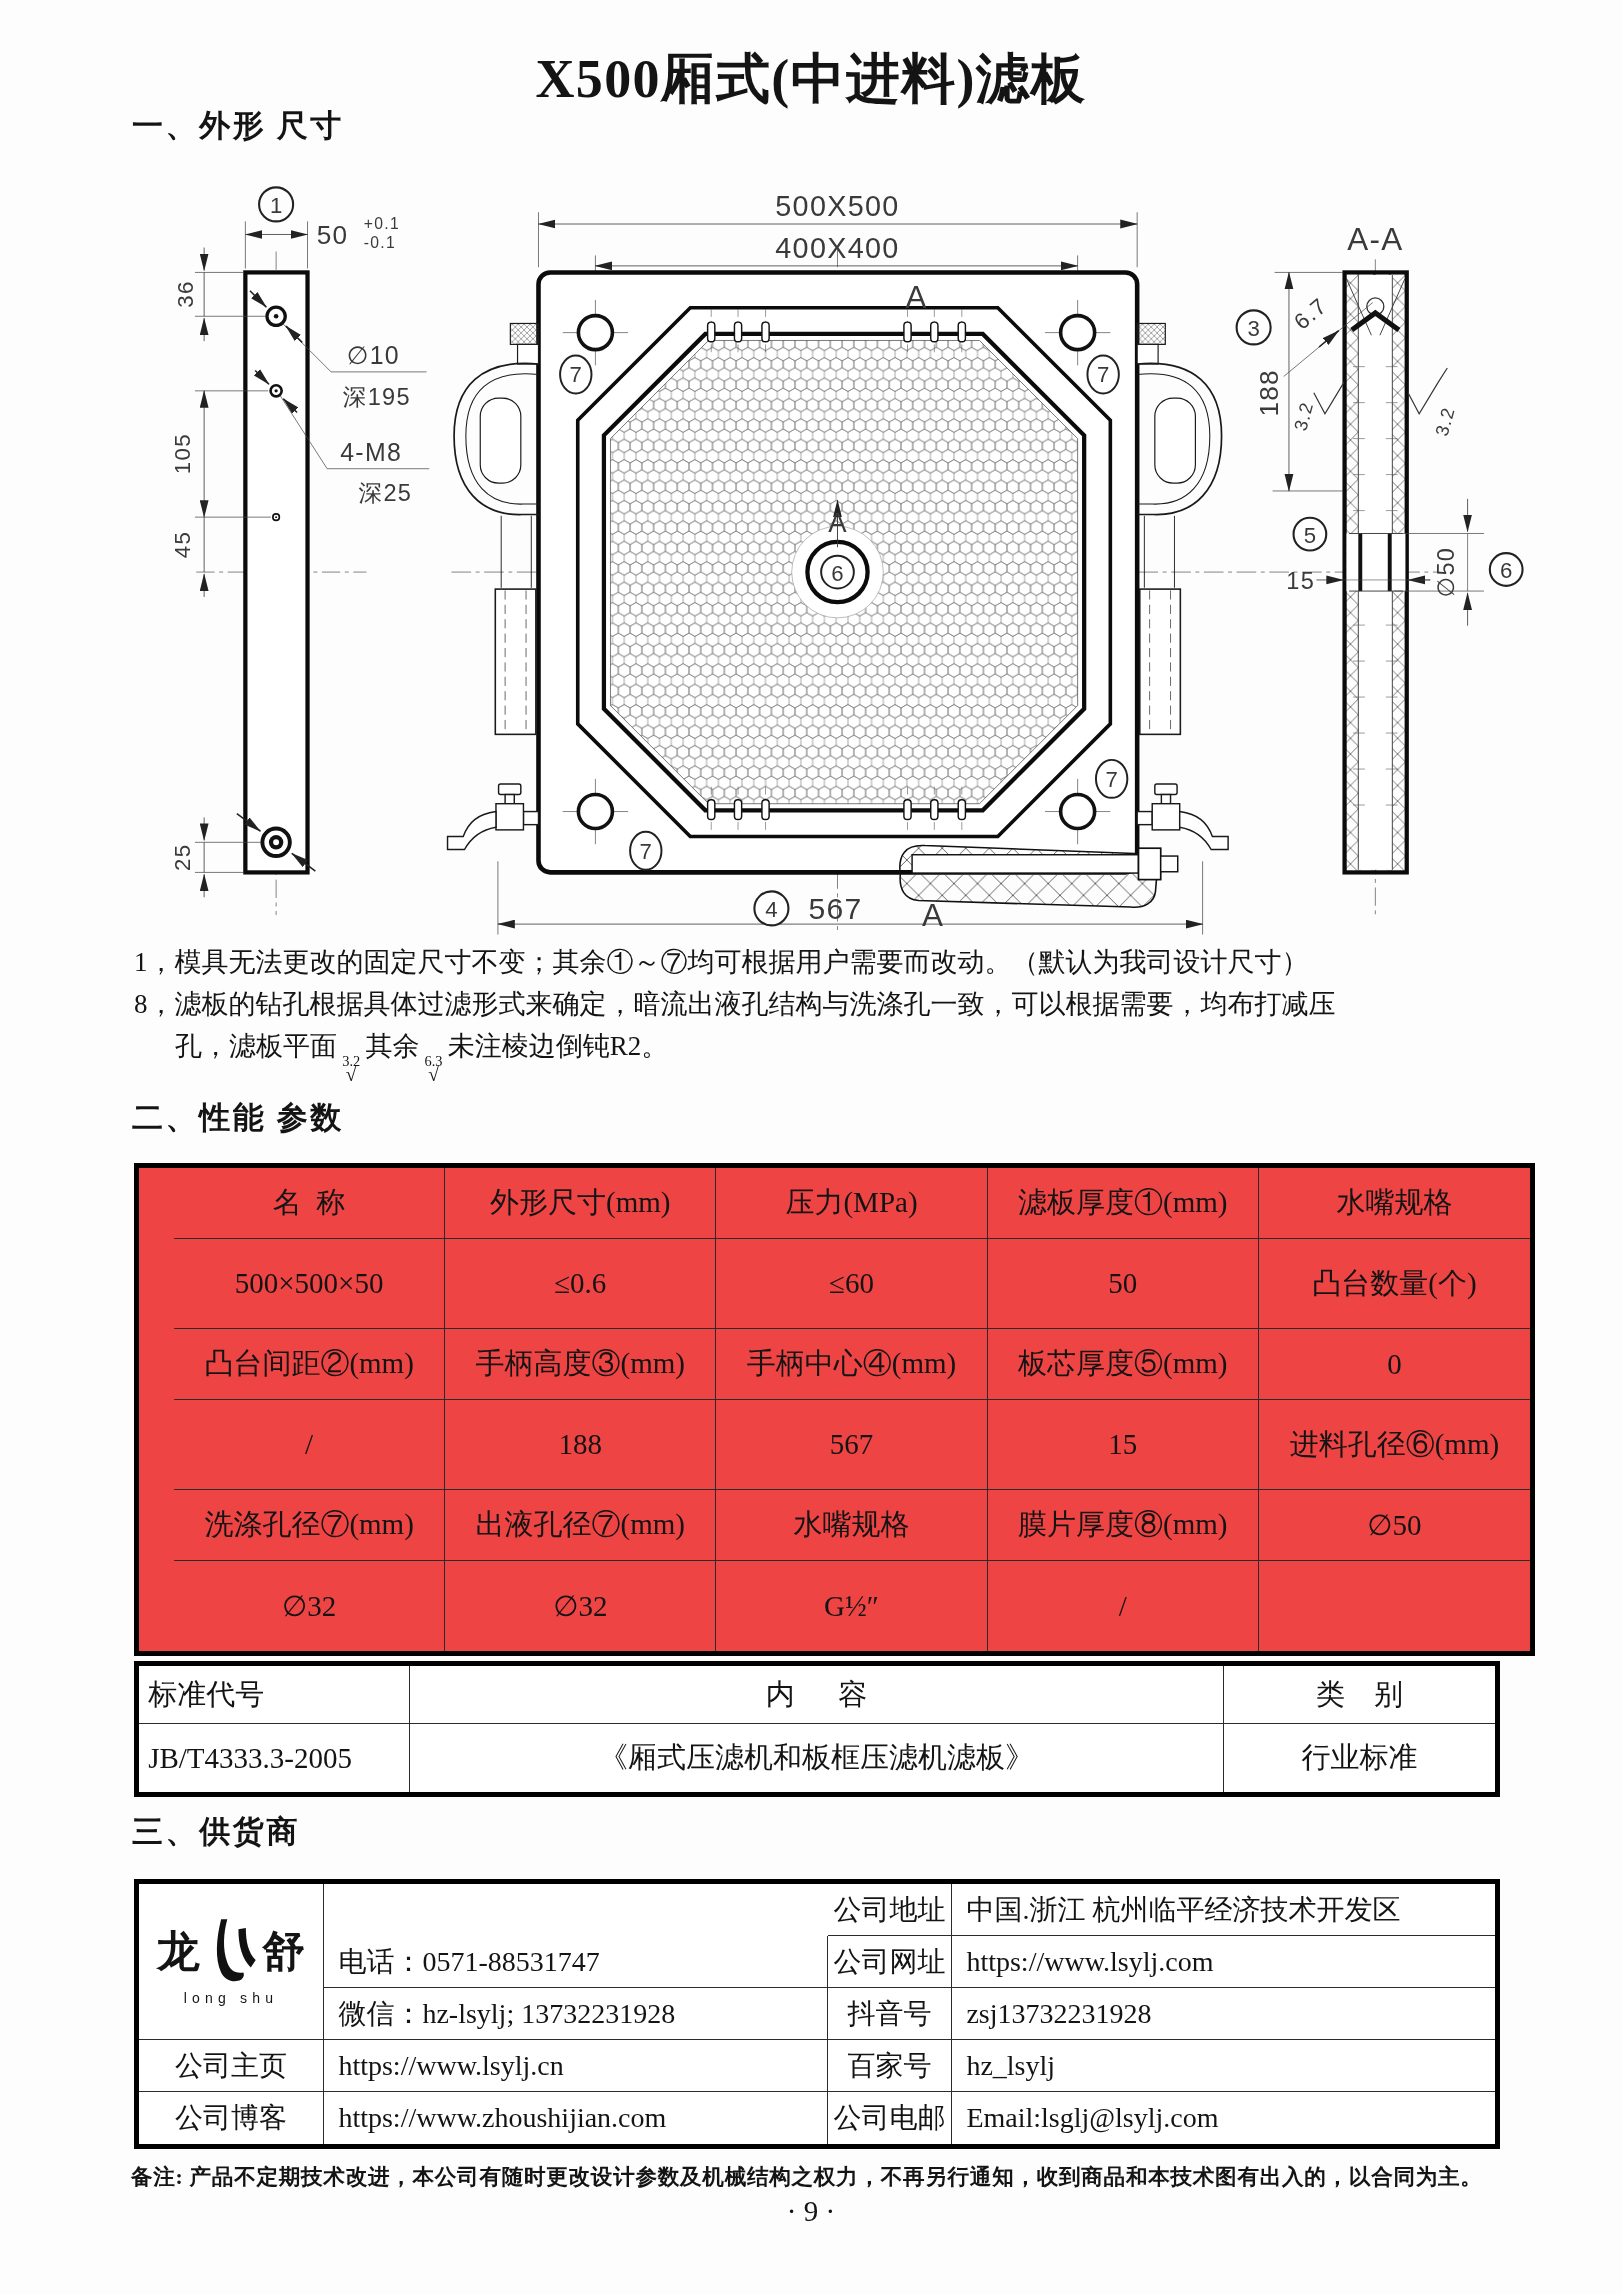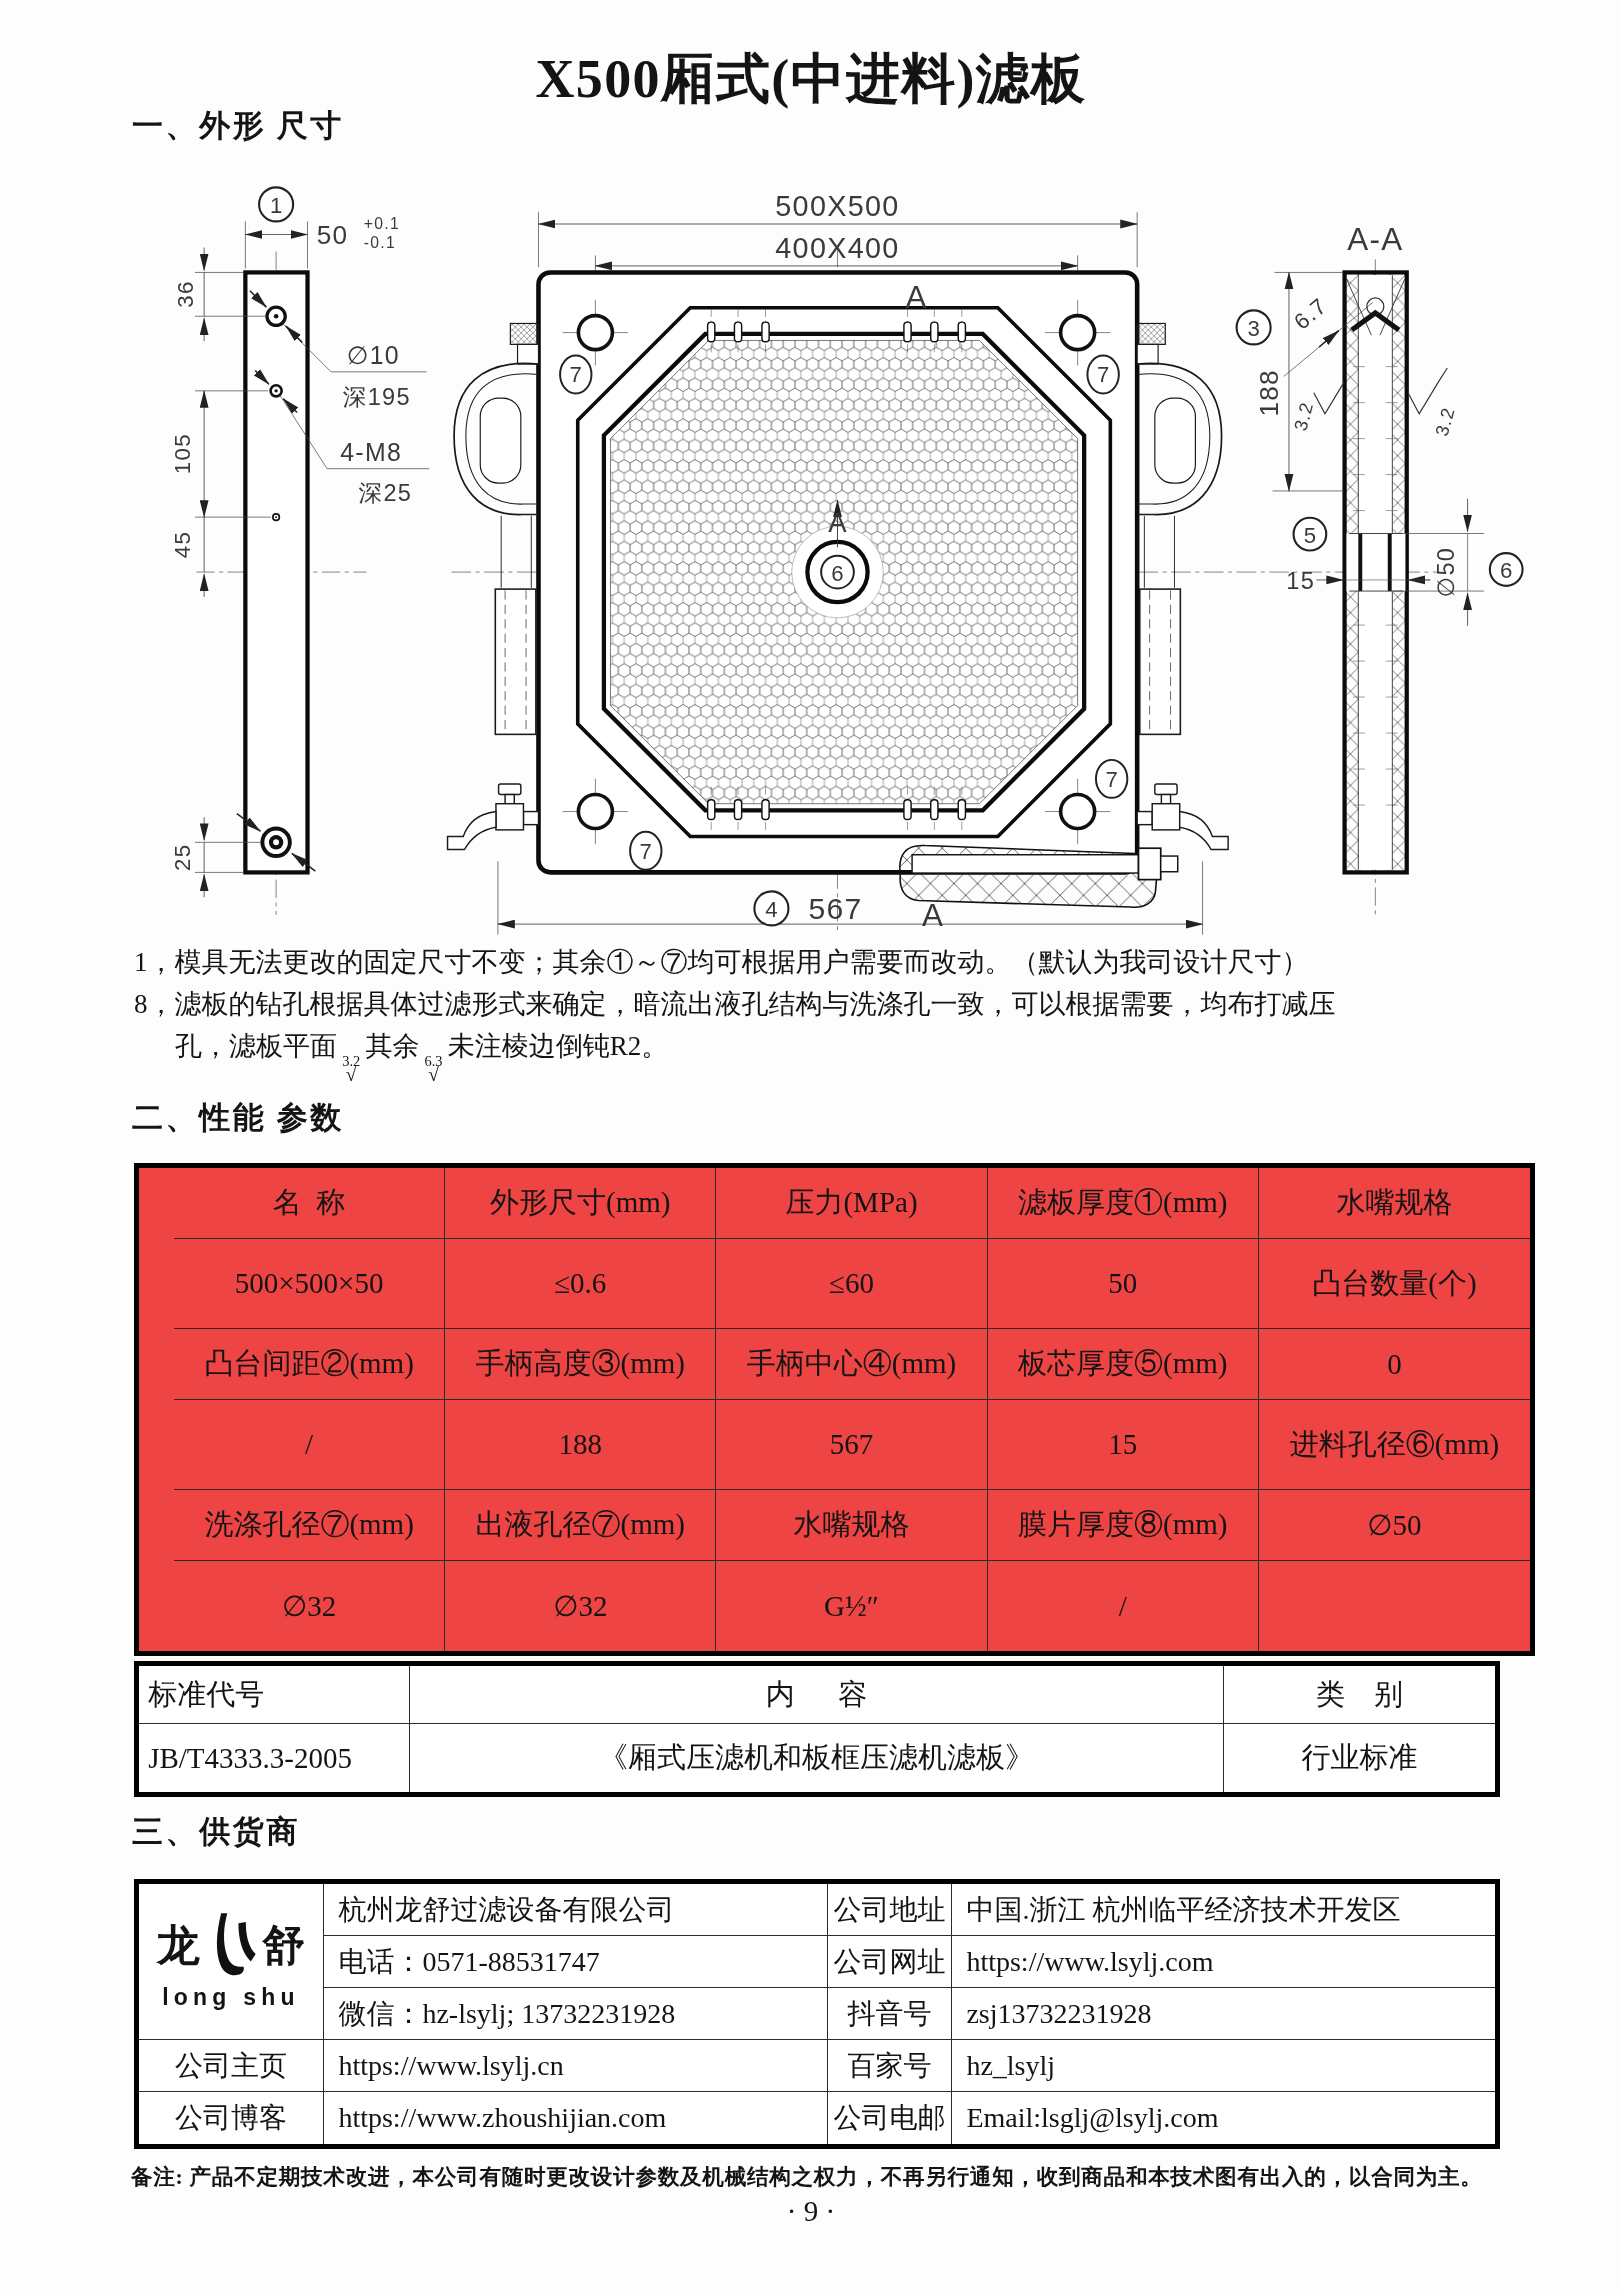--- a/index.html
+++ b/index.html
@@ -33,21 +33,21 @@
   
   .sup{top:1879px;left:134px;width:1356px;display:grid;
        grid-template-columns:185px 504px 124px 543px;grid-template-rows:repeat(5,52px);
        border:5.2px solid #000;background:#fff;}
   .sup>div{font-size:28px;}
   .sup .v{justify-content:flex-start;padding-left:14.4px;}
   .sup>div:nth-child(4n+1).c4,.sup .c4{border-right:none;}
   .logo-cell{grid-area:1/1/4/2;flex-direction:column;border-right:1.3px solid #2b2b2b;border-bottom:1.3px solid #2b2b2b;}
   .logo-row{display:flex;align-items:center;gap:1.3px;}
   .logo-cn{font-size:43px;font-weight:700;}
-  .logo-sub{font-family:"Liberation Sans",sans-serif;font-size:23px;letter-spacing:5.2px;margin-top:4px;font-weight:bold;}
+  .logo-sub{font-family:"Liberation Sans",sans-serif;font-size:14px;letter-spacing:5.2px;margin-top:4px;}
   .g-r1{grid-row:1;} .g-r2{grid-row:2;} .g-r3{grid-row:3;} .g-r4{grid-row:4;} .g-r5{grid-row:5;}
   .g-c1{grid-column:1;} .g-c2{grid-column:2;} .g-c3{grid-column:3;} .g-c4{grid-column:4;text-align:center;}
   .sup .g-r5{border-bottom:none;}
   .footer-note{top:2162px;left:131px;width:1407px;font-size:21.6px;font-weight:600;letter-spacing:0.7px;}
   .page-num{top:2195px;left:0;width:100%;text-align:center;font-size:29px;}
   
   svg text{font-family:"Liberation Sans",sans-serif;fill:#3a3a3a;}
   svg .cad{letter-spacing:2px;}
 </style>
 </head>
@@ -432,21 +432,20 @@
       <div class="logo-row">
         <span class="logo-cn">龙</span>
         <svg width="60" height="68" viewBox="0 0 92 110">
           <path d="M30,2 C22,34 20,66 30,88 C36,100 50,106 62,100 C66,97 68,92 66,88 C52,90 44,84 40,72 C32,50 34,24 40,2 Z" fill="#111"></path>
           <path d="M58,18 C58,44 64,66 78,80 L86,68 C74,56 70,38 70,16 Z" fill="#111"></path>
         </svg>
         <span class="logo-cn">舒</span>
       </div>
       <div class="logo-sub">long shu</div>
     </div>
-    <div class="v g-r1 g-c2">杭州龙舒过滤设备有限公司</div>
     <div class="g-r1 g-c3">公司地址</div>
     <div class="v c4 g-r1 g-c4">中国.浙江 杭州临平经济技术开发区</div>
     <div class="v g-r2 g-c2">电话：0571-88531747</div>
     <div class="g-r2 g-c3">公司网址</div>
     <div class="v c4 g-r2 g-c4">https://www.lsylj.com</div>
     <div class="v g-r3 g-c2">微信：hz-lsylj; 13732231928</div>
     <div class="g-r3 g-c3">抖音号</div>
     <div class="v c4 g-r3 g-c4">zsj13732231928</div>
     <div class="g-r4 g-c1">公司主页</div>
     <div class="v g-r4 g-c2">https://www.lsylj.cn</div>

